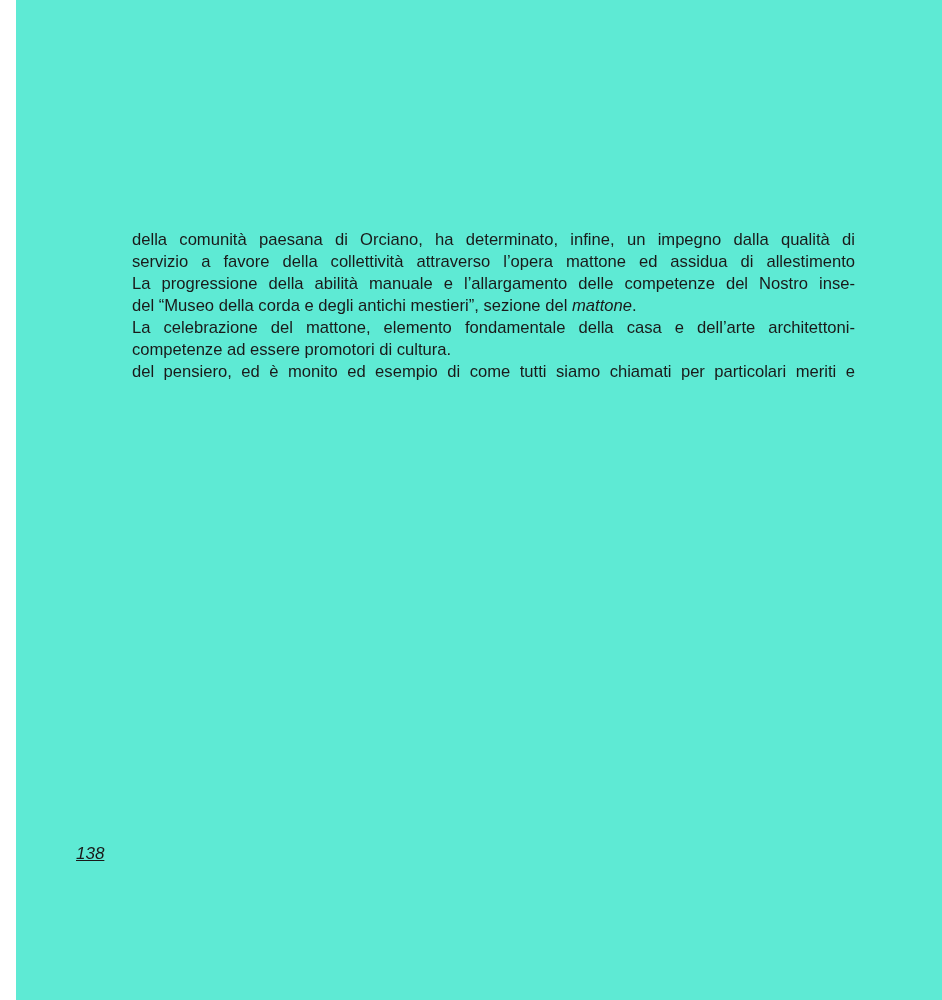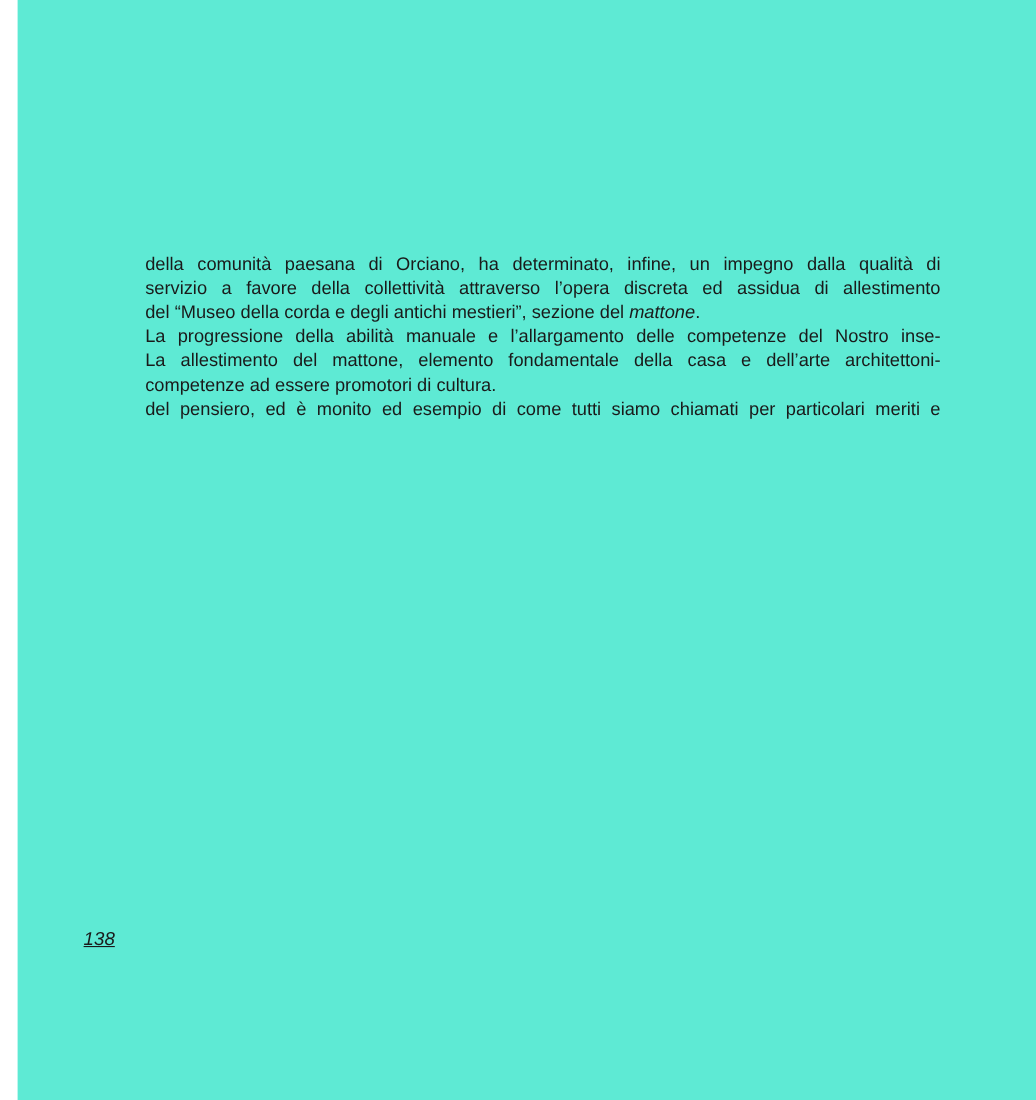--- a/index.html
+++ b/index.html
@@ -51,24 +51,24 @@
       color: #1a1a1a;
       text-decoration: underline;
     }
   </style>
 </head>
 <body>
 
 <div class="page">
   <div class="body-text">
     <span class="line">della comunità paesana di Orciano, ha determinato, infine, un impegno dalla qualità di</span>
-    <span class="line">servizio a favore della collettività attraverso l’opera discreta ed assidua di allestimento</span>
+    <span class="line">servizio a favore della collettività attraverso l’opera mattone ed assidua di allestimento</span>
+    <span class="line">La progressione della abilità manuale e l’allargamento delle competenze del Nostro inse-</span>
+
     <span class="line last"><span>del “Museo della corda e degli antichi mestieri”, sezione del </span><span class="italic">mattone</span><span>.</span></span>
 
-    <span class="line">La progressione della abilità manuale e l’allargamento delle competenze del Nostro inse-</span>
-
-    <span class="line">La allestimento del mattone, elemento fondamentale della casa e dell’arte  architettoni-</span>
+    <span class="line">La celebrazione del mattone, elemento fondamentale della casa e dell’arte  architettoni-</span>
     <span class="line last">competenze ad essere promotori di cultura.</span>
     <span class="line">del pensiero, ed è monito ed esempio di come tutti siamo chiamati per particolari meriti e</span>
   </div>
 
   <div class="page-number">138</div>
 </div>
 
 </body></html>

